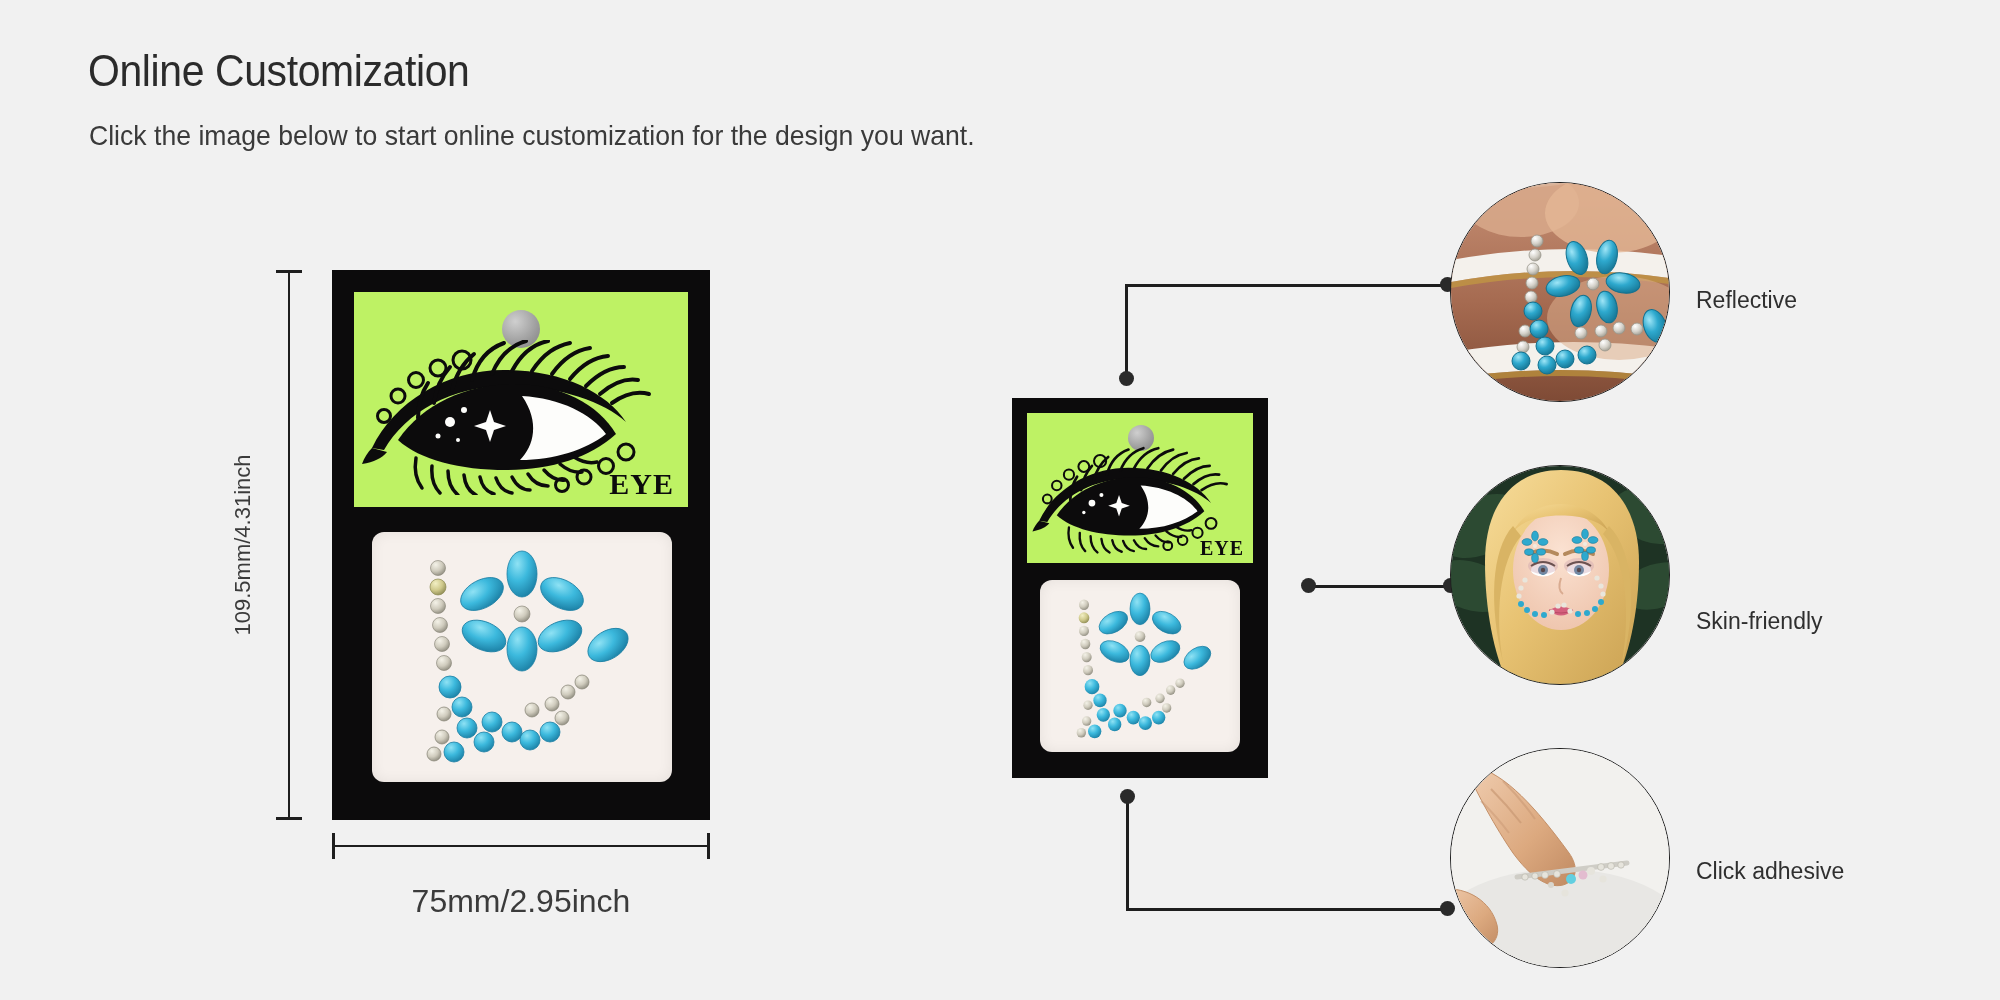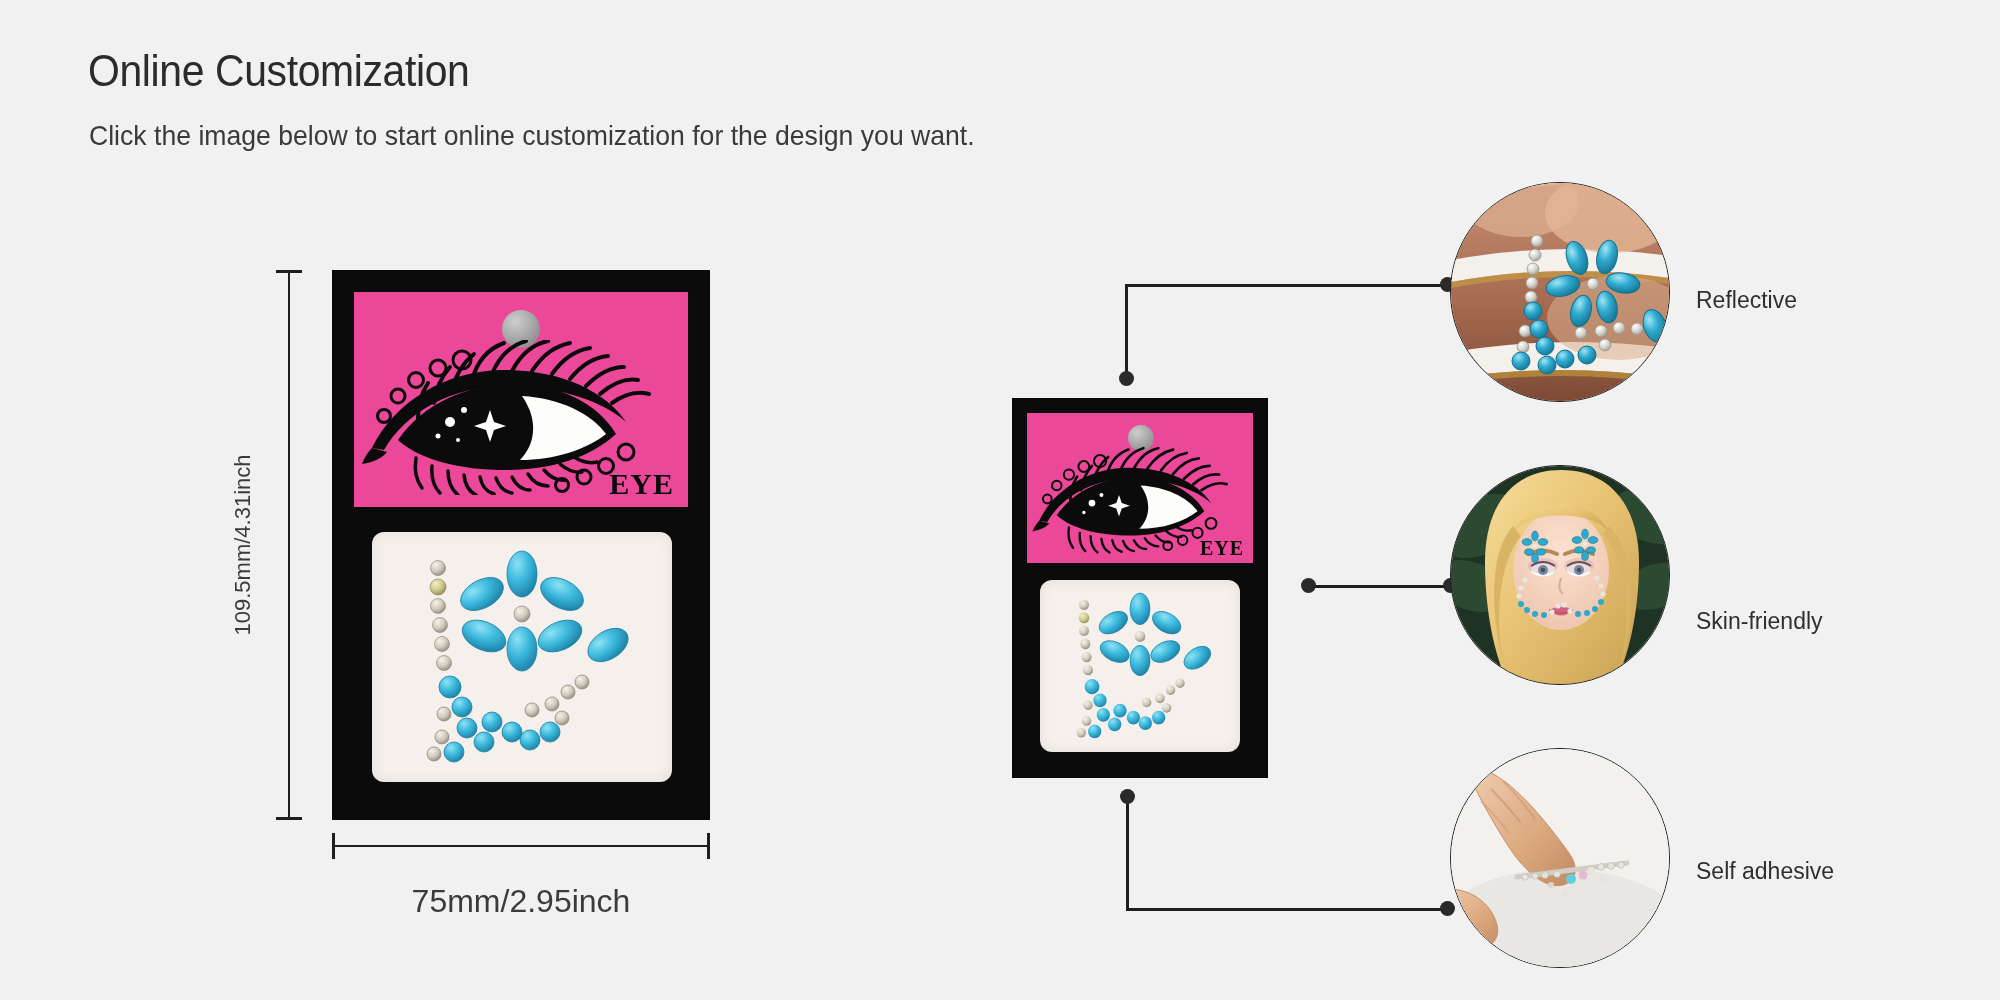--- a/index.html
+++ b/index.html
@@ -41,21 +41,21 @@
   .dim-h-cap.l { left: 0; }
   .dim-h-cap.r { right: 0; }
   .dim-h-label {
     position: absolute; left: 521px; top: 883px; transform: translateX(-50%);
     font-size: 32px; color: #3b3b3b; white-space: nowrap;
   }
 
   
   .card { position: absolute; background: #0c0b0c; overflow: hidden; }
   .card .label {
-    position: absolute; background: #ec4899; overflow: hidden;
+    position: absolute; background: #bef264; overflow: hidden;
   }
   .card .label .hole {
     position: absolute; border-radius: 50%;
     background: radial-gradient(circle at 35% 30%, #cfcfcf 0%, #9d9d9d 60%, #7f7f7f 100%);
   }
   .card .label .brand {
     position: absolute; font-family: "Liberation Serif", serif;
     font-weight: 700; color: #0c0b0c; letter-spacing: 1px;
   }
   .card .tray {
@@ -543,15 +543,15 @@
         </g>
         <circle cx="120" cy="130" r="5" fill="#62cfe0"></circle>
         <circle cx="132" cy="126" r="4.5" fill="#e3bcd0"></circle>
         <circle cx="140" cy="122" r="4" fill="#e6e4dc"></circle>
         <circle cx="114" cy="144" r="3.6" fill="#e6e4dc"></circle>
         <circle cx="152" cy="130" r="3.6" fill="#e6e4dc"></circle>
         <circle cx="100" cy="136" r="3" fill="#d9d6cd"></circle>
       </g>
     </svg>
   </div>
-  <div class="feat-label" style="left:1696px; top:858px;">Self adhesive</div>
+  <div class="feat-label" style="left:1696px; top:858px;">Click adhesive</div>
 
 </div>
 
 </body></html>

